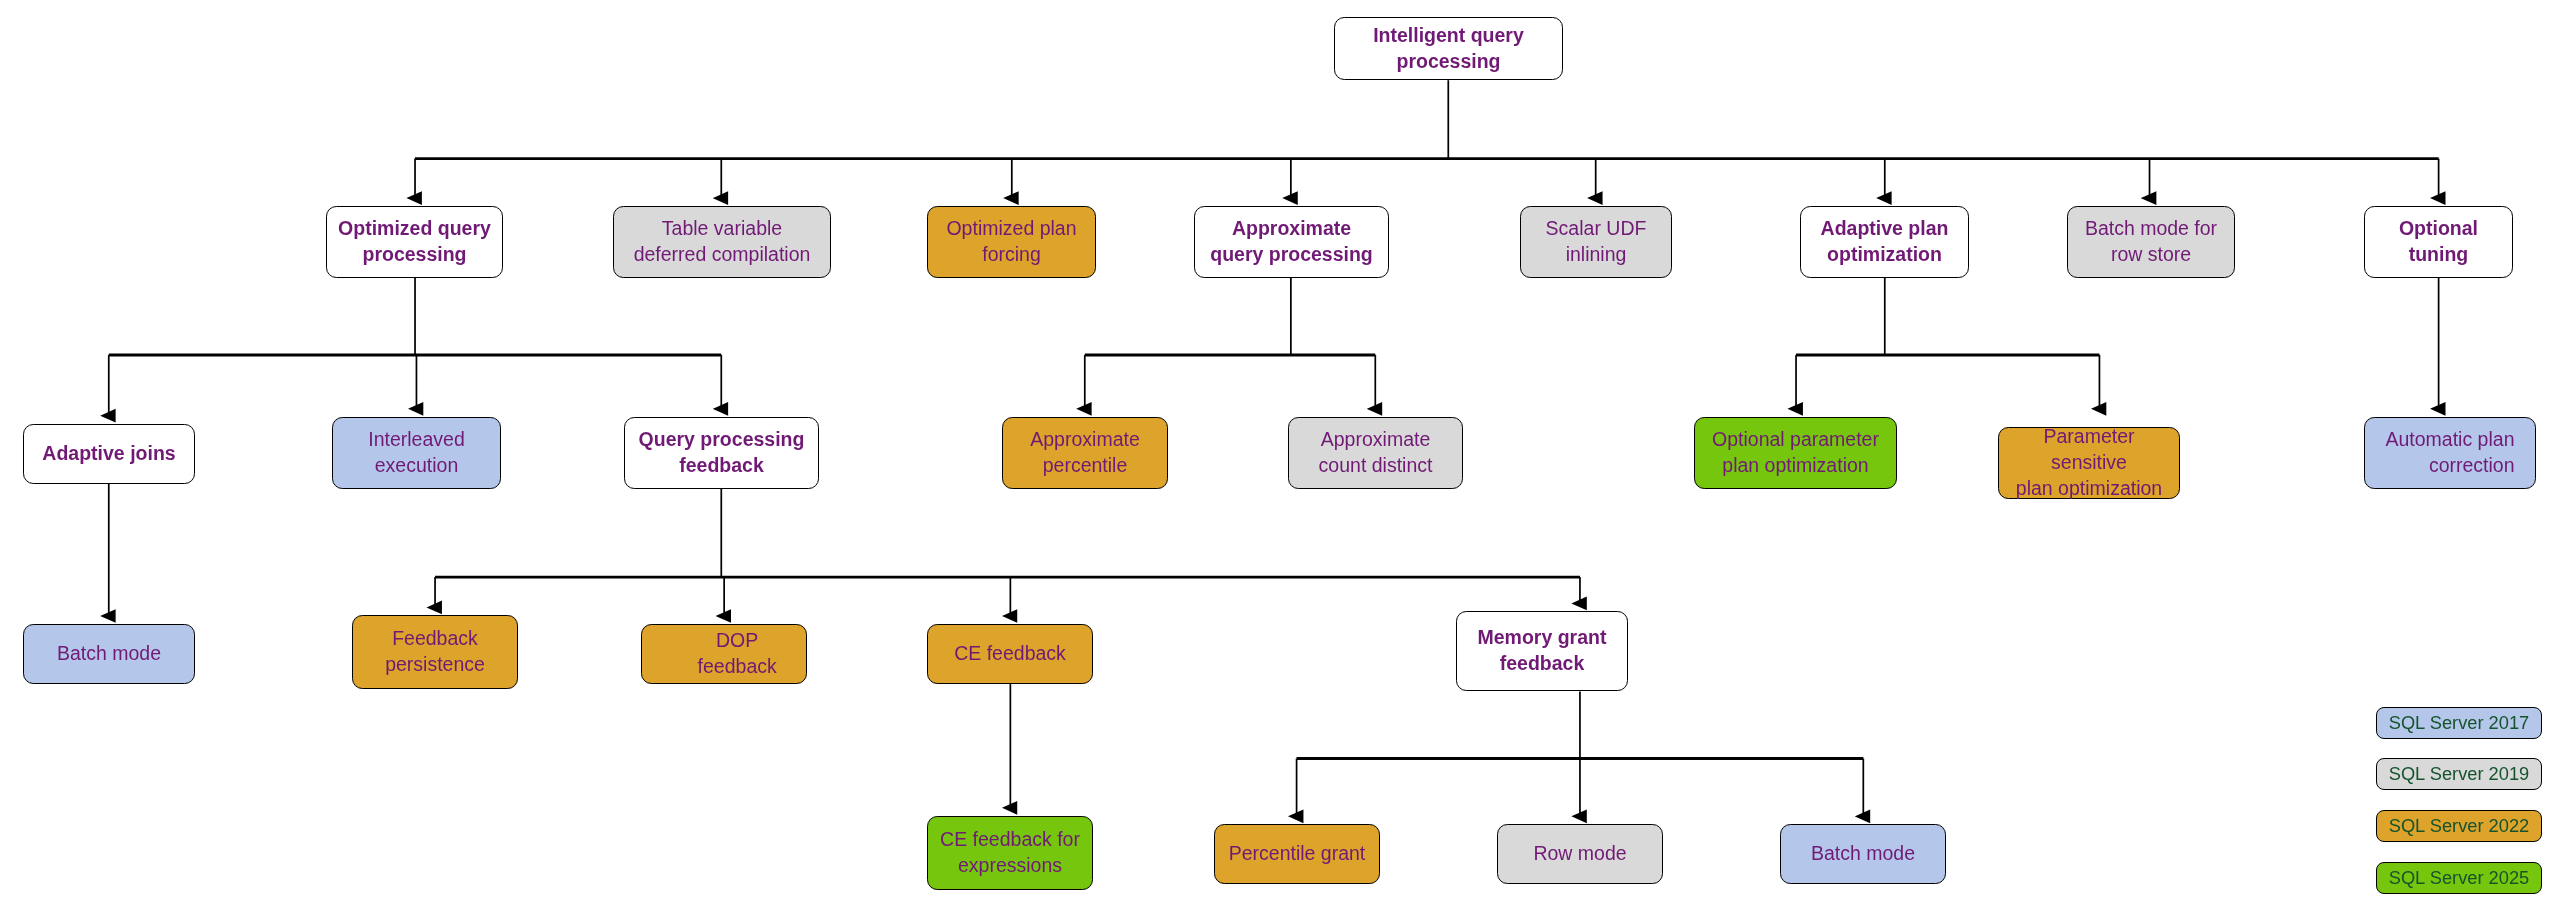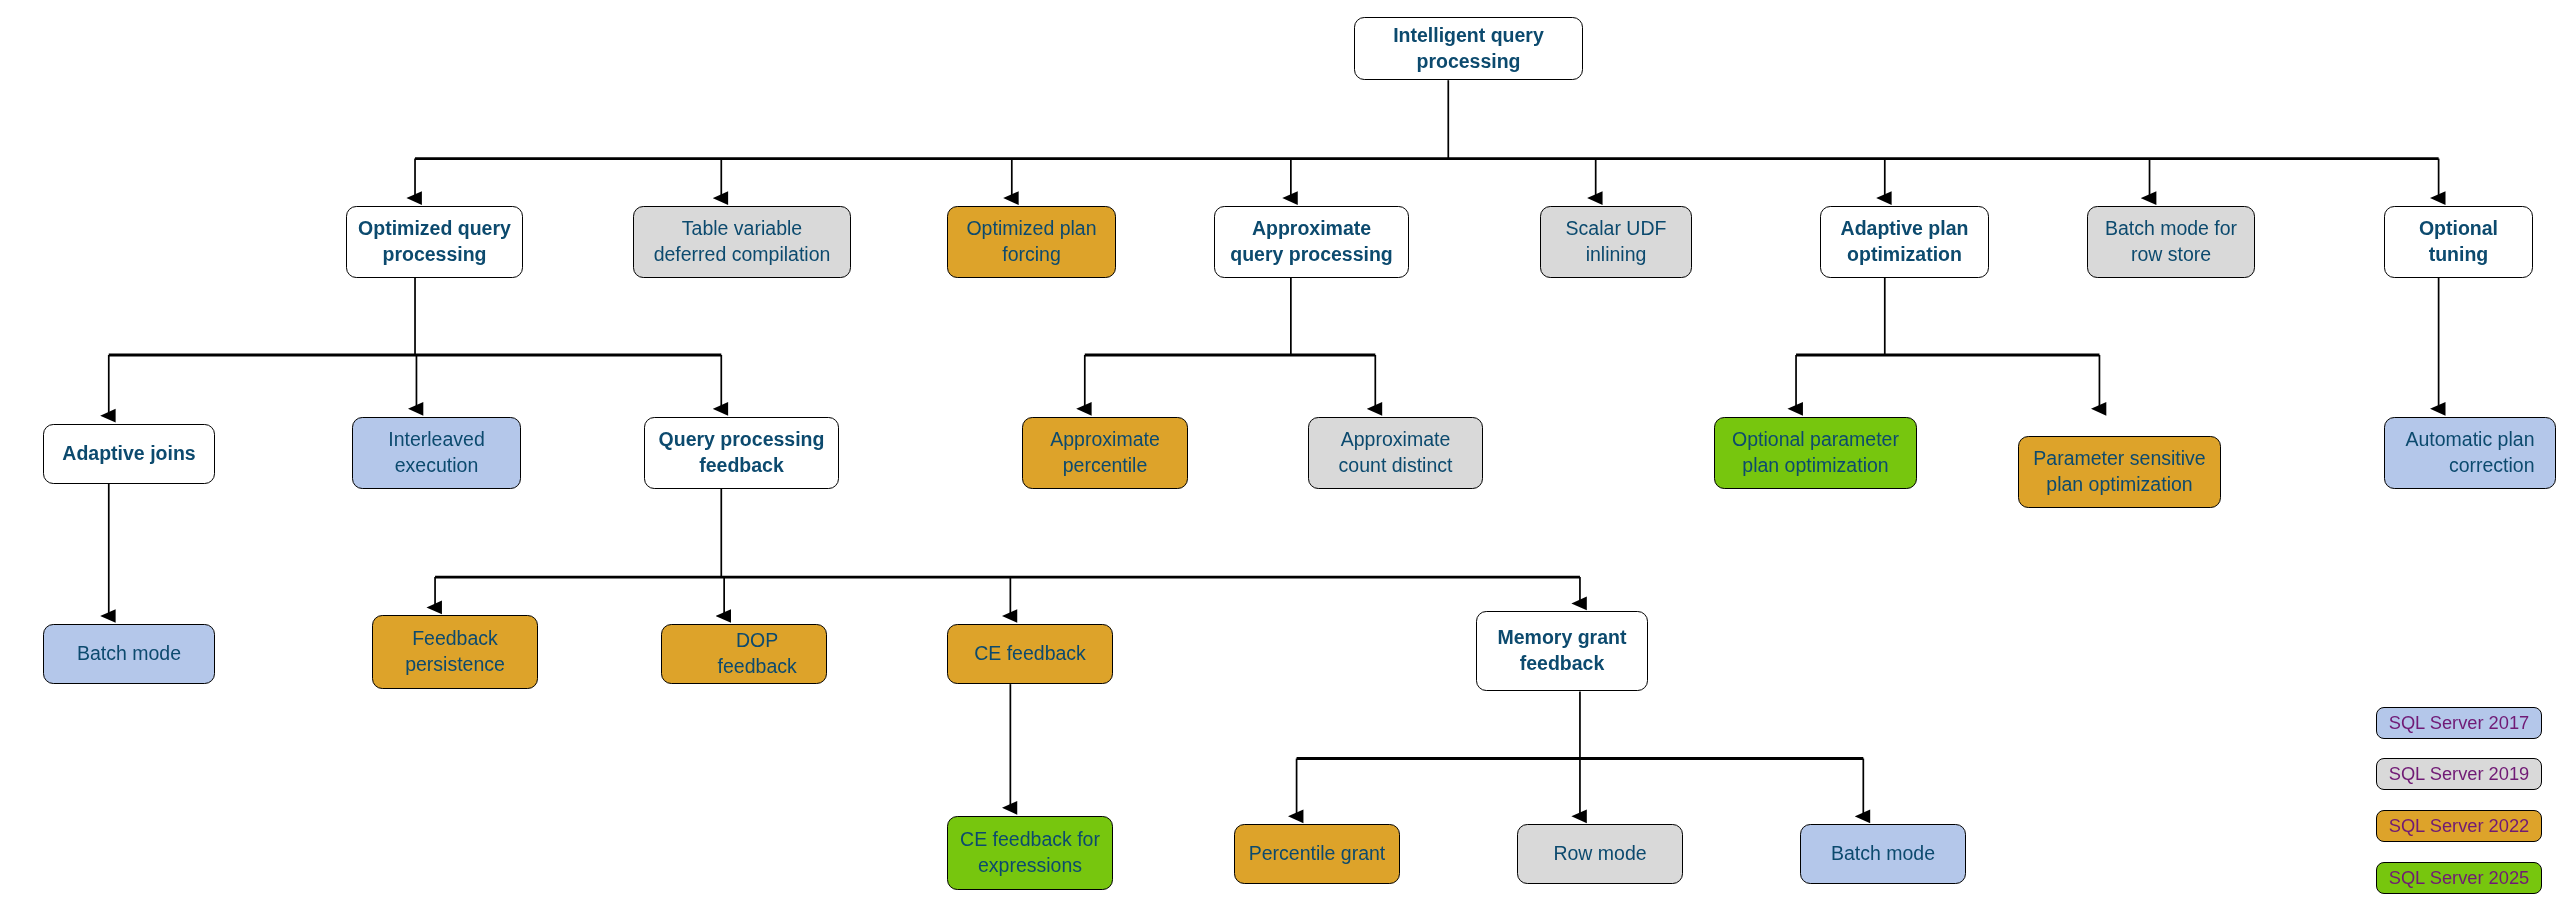--- a/index.html
+++ b/index.html
@@ -28,43 +28,42 @@
   .node {
     position: absolute;
     box-sizing: border-box;
     border: 1.7px solid #000000;
     border-radius: 10.3px;
     display: flex;
     align-items: center;
     justify-content: center;
     text-align: center;
     line-height: 1.32;
-    color: #0c4a6e;
+    color: #701a75;
     font-size: 19.5px;
     padding: 2.3px 5.7px;
     background: #ffffff;
     white-space: pre-line;
-    margin-left: 20px;
   }
   .n-white  { background: #ffffff; font-weight: bold; }
   .n-gray   { background: #d9d9d9; font-weight: normal; }
   .n-amber  { background: #dda32a; font-weight: normal; }
   .n-green  { background: #77c60e; font-weight: normal; }
   .n-blue   { background: #b4c7ea; font-weight: normal; }
 
   .legend-item {
     position: absolute;
     box-sizing: border-box;
     border: 1.7px solid #000000;
     border-radius: 8px;
     display: flex;
     align-items: center;
     justify-content: center;
     font-size: 18.3px;
-    color: #701a75;
+    color: #14532d;
     height: 32px;
     width: 166px;
     left: 2376px;
   }
 </style>
 </head>
 <body>
 
 <div id="canvas">
   <svg id="edges" viewBox="0 0 4500 1600">
@@ -137,21 +136,21 @@
       <div class="node n-blue" style="left: 332px; top: 417px; width: 169px; height: 72px;">Interleaved
 execution</div>
       <div class="node n-white" style="left: 624px; top: 417px; width: 195px; height: 72px;">Query processing
 feedback</div>
       <div class="node n-amber" style="left: 1002px; top: 417px; width: 166px; height: 72px;">Approximate
 percentile</div>
       <div class="node n-gray" style="left: 1288px; top: 417px; width: 175px; height: 72px;">Approximate
 count distinct</div>
       <div class="node n-green" style="left: 1694px; top: 417px; width: 203px; height: 72px;">Optional parameter
 plan optimization</div>
-      <div class="node n-amber" style="left: 1998px; top: 436px; width: 203px; height: 72px;">Parameter sensitive
+      <div class="node n-amber" style="left: 1998px; top: 427px; width: 182px; height: 72px;">Parameter sensitive
 plan optimization</div>
       <div class="node n-blue" style="left: 2364px; top: 417px; width: 172px; height: 72px; text-align: right;">Automatic plan
 correction</div>
       <div class="node n-blue" style="left: 23px; top: 624px; width: 172px; height: 60px;">Batch mode</div>
       <div class="node n-amber" style="left: 352px; top: 615px; width: 166px; height: 74px;">Feedback
 persistence</div>
       <div class="node n-amber" style="left: 641px; top: 624px; width: 166px; height: 60px; padding-left: 32px;">DOP feedback</div>
       <div class="node n-amber" style="left: 927px; top: 624px; width: 166px; height: 60px;">CE feedback</div>
       <div class="node n-white" style="left: 1456px; top: 611px; width: 172px; height: 80px;">Memory grant
 feedback</div>

